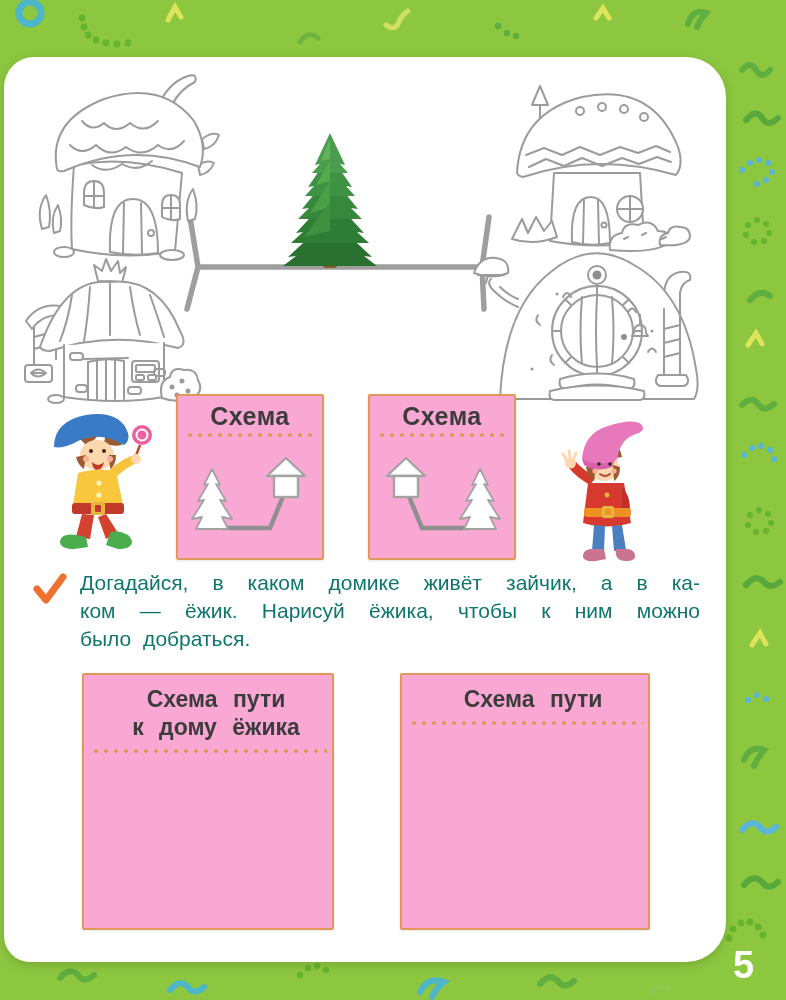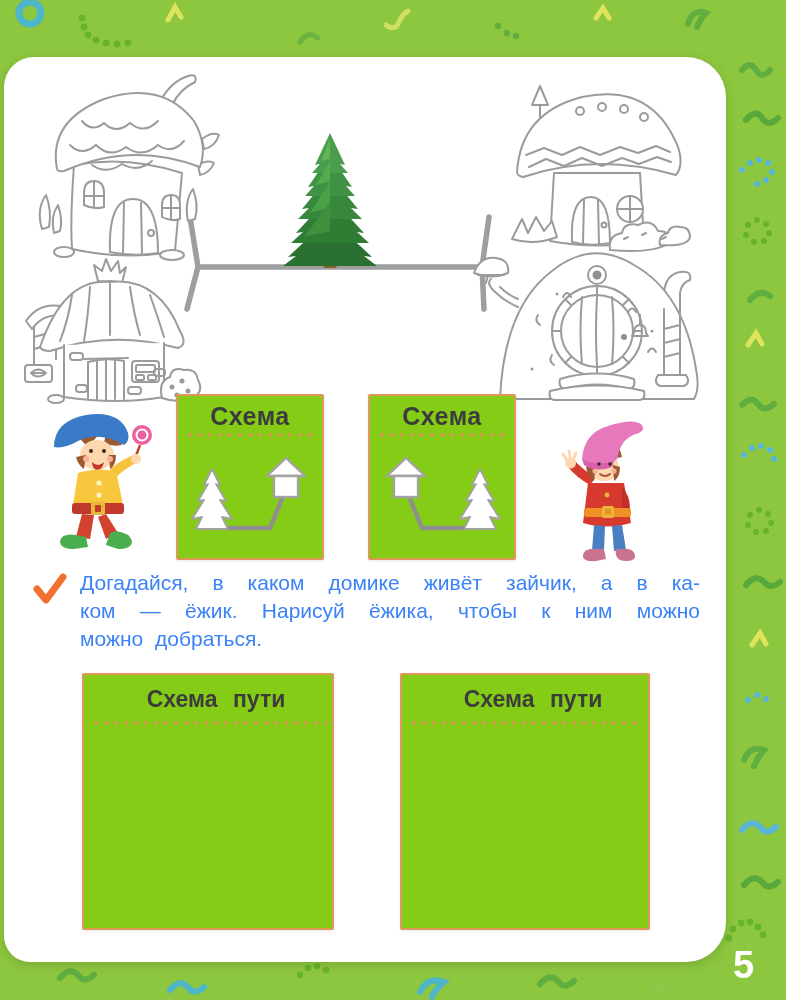--- a/index.html
+++ b/index.html
@@ -9,34 +9,34 @@
     font-family:"Liberation Sans", sans-serif;
   }
   .abs{position:absolute;}
   #doodles{position:absolute;left:0;top:0;width:786px;height:1000px;}
   #card{
     position:absolute;left:4px;top:57px;width:722px;height:905px;
     background:#ffffff;border-radius:30px 40px 40px 26px;
     box-shadow:0 3px 10px rgba(60,90,20,.25);
   }
   .obox{
-    position:absolute;background:#84cc16;border:2.5px solid #e0975a;border-radius:2px;
+    position:absolute;background:#f9a8d4;border:2.5px solid #e0975a;border-radius:2px;
     box-shadow:0 1px 3px rgba(0,0,0,.10);box-sizing:border-box;
   }
   .obox .title{
     text-align:center;font-weight:bold;color:#3c3c3c;
   }
   .dots{
     height:6px;margin:0 5px;
     background-image:radial-gradient(circle,#dd9a55 1.7px,rgba(0,0,0,0) 2px);
     background-size:10px 6px;background-position:2px 1px;background-repeat:repeat-x;
   }
   .scheme-title{font-size:25px;line-height:30px;padding-top:5px;letter-spacing:.5px;}
   .answer-title{font-size:23px;line-height:28px;word-spacing:9px;padding-left:16px;}
-  #task-text{position:absolute;left:76px;top:512px;width:620px;color:#3b82f6;font-size:21px;line-height:28px;}
+  #task-text{position:absolute;left:76px;top:512px;width:620px;color:#0f766e;font-size:21px;line-height:28px;}
   #task-text .jline{text-align:justify;text-align-last:justify;}
   #task-text .lline{text-align:left;word-spacing:6px;}
   #page-number{
     position:absolute;left:733px;top:944px;width:50px;
     color:#ffffff;font-weight:bold;font-size:38px;text-align:left;
   }
 </style>
 </head>
 <body>
 
@@ -336,26 +336,27 @@
     <path d="M38,134 Q30,136 31,142 Q32,147 44,146 L54,144 L52,134 Z" fill="#c97390"></path>
     <path d="M64,134 Q62,146 74,146 Q84,146 83,140 Q82,135 76,134 Z" fill="#c97390"></path>
   </svg>
 
   <svg class="abs" style="left:28px;top:516px;" width="36" height="34" viewBox="0 0 36 34">
     <path d="M5,16 L14,27 L31,4" fill="none" stroke="#f07030" stroke-width="7" stroke-linecap="round" stroke-linejoin="round"></path>
   </svg>
   <div id="task-text">
     <div class="jline">Догадайся, в каком домике живёт зайчик, а в ка-</div>
     <div class="jline">ком — ёжик. Нарисуй ёжика, чтобы к ним можно</div>
-    <div class="lline">можно добраться.</div>
+    <div class="lline">было добраться.</div>
   </div>
 
   <div class="obox" style="left:78px;top:616px;width:252px;height:257px;">
     <div class="title answer-title" style="padding-top:10px;">
       <div>Схема пути</div>
+      <div>к дому ёжика</div>
     </div>
     <div class="dots" style="margin-top:6px;"></div>
     <div style="height:160px;"></div>
   </div>
 
   <div class="obox" style="left:396px;top:616px;width:250px;height:257px;">
     <div class="title answer-title" style="padding-top:10px;">
       <div>Схема пути</div>
     </div>
     <div class="dots" style="margin-top:6px;"></div>

